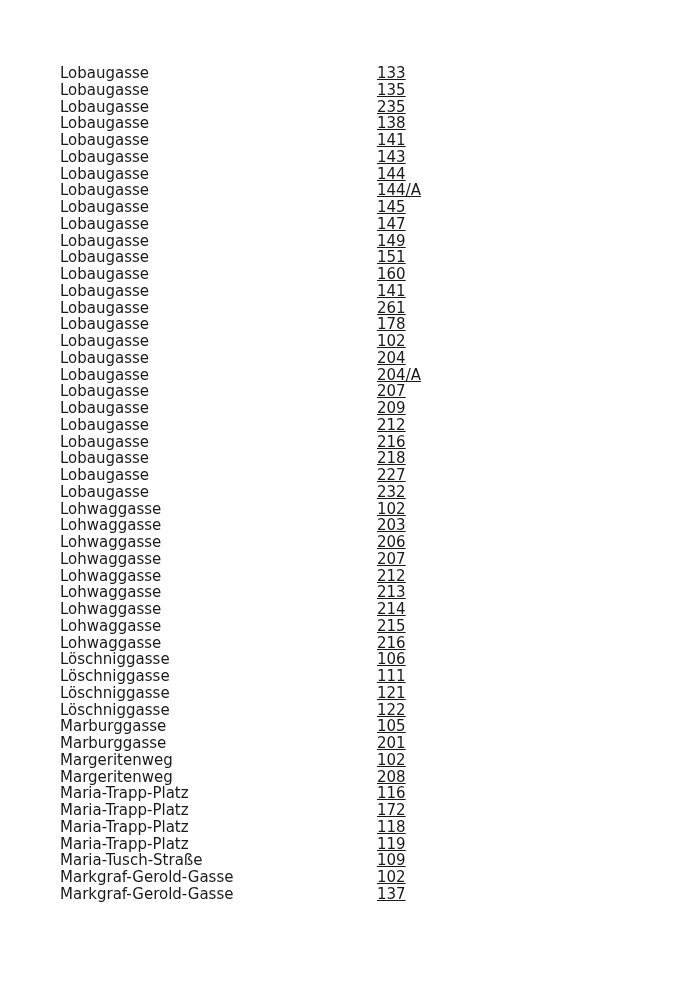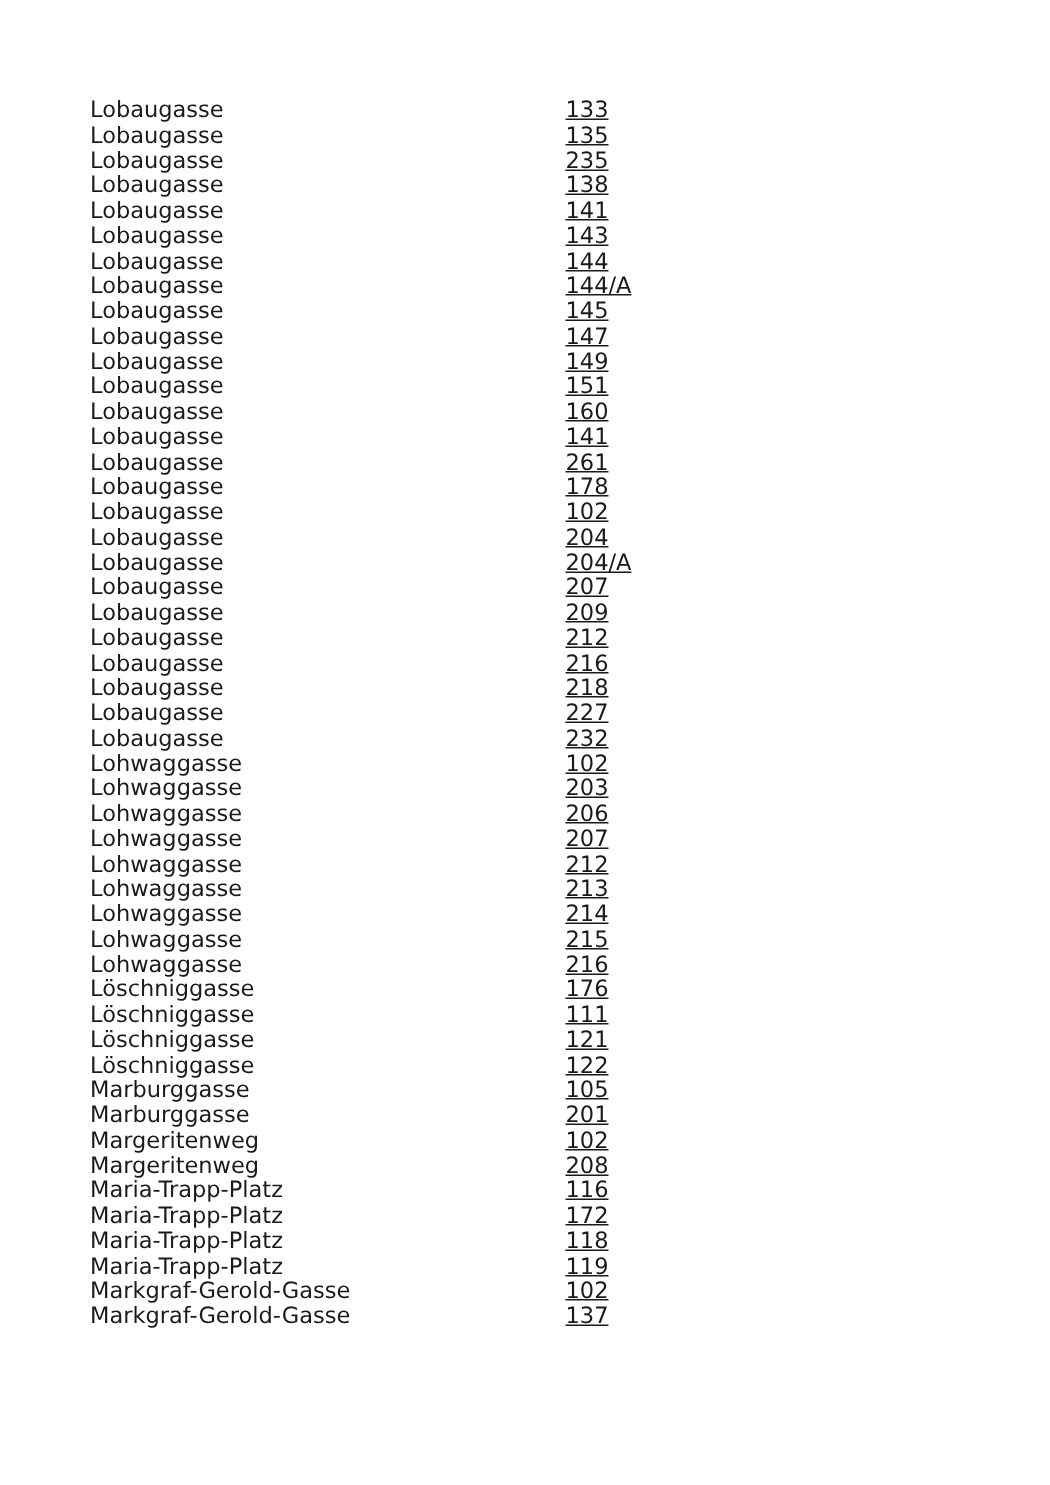--- a/index.html
+++ b/index.html
@@ -189,21 +189,21 @@
       <div class="row">
         <span class="street">Lohwaggasse</span>
         <span class="number">215</span>
       </div>
       <div class="row">
         <span class="street">Lohwaggasse</span>
         <span class="number">216</span>
       </div>
       <div class="row">
         <span class="street">Löschniggasse</span>
-        <span class="number">176</span>
+        <span class="number">106</span>
       </div>
       <div class="row">
         <span class="street">Löschniggasse</span>
         <span class="number">111</span>
       </div>
       <div class="row">
         <span class="street">Löschniggasse</span>
         <span class="number">121</span>
       </div>
       <div class="row">
@@ -234,20 +234,24 @@
         <span class="street">Maria-Trapp-Platz</span>
         <span class="number">172</span>
       </div>
       <div class="row">
         <span class="street">Maria-Trapp-Platz</span>
         <span class="number">118</span>
       </div>
       <div class="row">
         <span class="street">Maria-Trapp-Platz</span>
         <span class="number">119</span>
+      </div>
+      <div class="row">
+        <span class="street">Maria-Tusch-Straße</span>
+        <span class="number">109</span>
       </div>
       <div class="row">
         <span class="street">Markgraf-Gerold-Gasse</span>
         <span class="number">102</span>
       </div>
       <div class="row">
         <span class="street">Markgraf-Gerold-Gasse</span>
         <span class="number">137</span>
       </div>
     </div>

